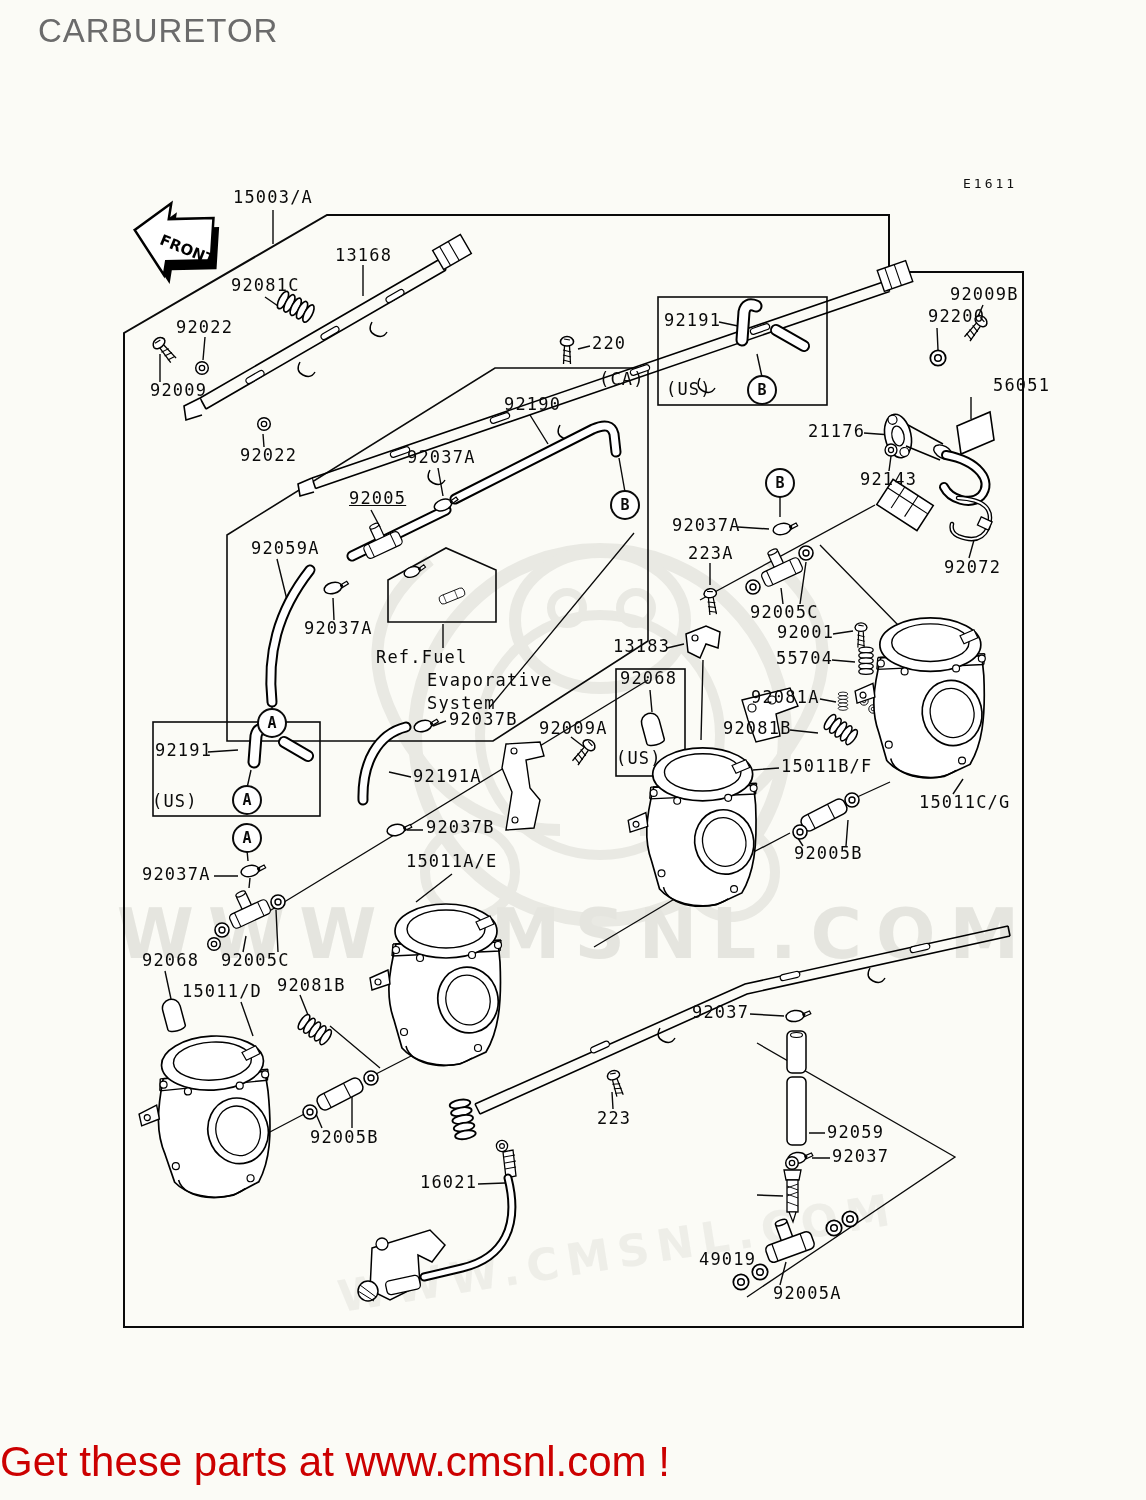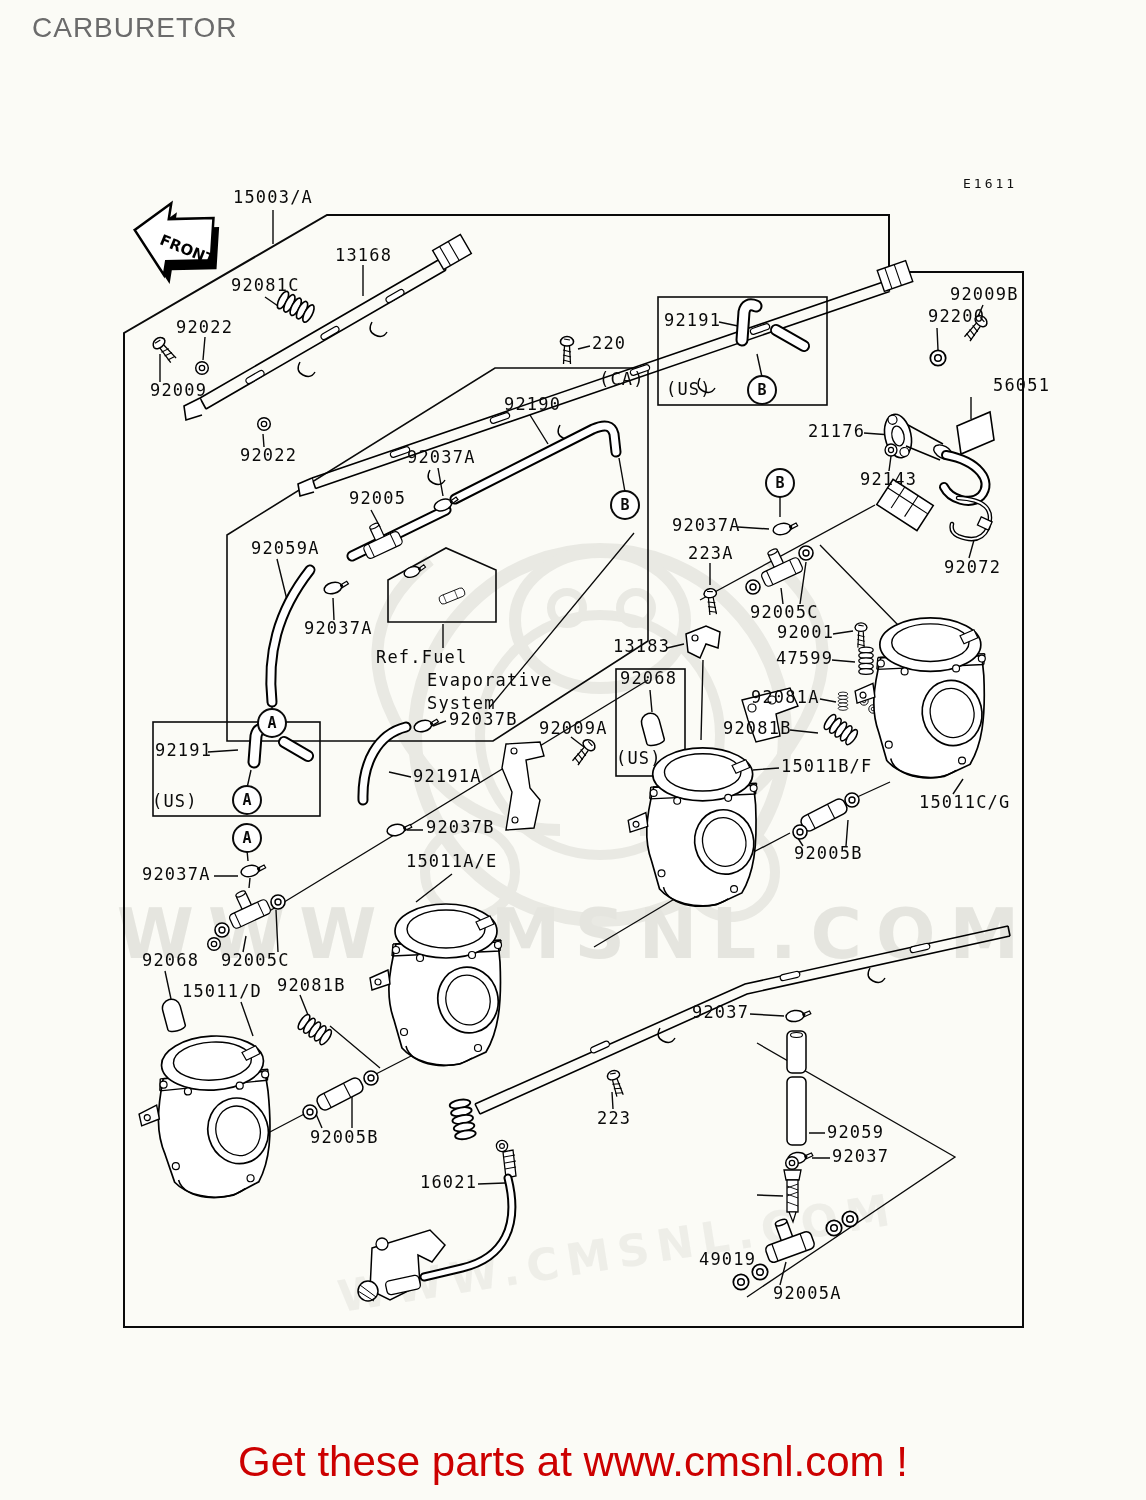--- a/index.html
+++ b/index.html
@@ -1,28 +1,28 @@
 <!DOCTYPE html>
 <html><head>
 <meta charset="utf-8">
 <style>
   html,body{margin:0;padding:0;}
   body{width:1146px;height:1500px;position:relative;background:#fbfbf6;overflow:hidden;
        font-family:"DejaVu Sans Mono",monospace;}
   #stage{position:absolute;left:0;top:0;width:1146px;height:1500px;}
   svg.draw{position:absolute;left:0;top:0;}
-  .page-title{position:absolute;left:32px;top:12px;font-family:"Liberation Sans",sans-serif;
-       font-size:28px;letter-spacing:1px;color:#6b6b6b;white-space:nowrap;}
+  .page-title{position:absolute;left:38px;top:12px;font-family:"Liberation Sans",sans-serif;
+       font-size:33px;letter-spacing:1px;color:#6b6b6b;white-space:nowrap;}
   .ecode{position:absolute;left:963px;top:176px;font-size:13px;letter-spacing:3px;color:#111;}
   .part-label{position:absolute;font-size:17px;letter-spacing:1.2px;color:#0a0a0a;
        white-space:nowrap;line-height:1;}
   .callout{position:absolute;width:26px;height:26px;border:2px solid #0a0a0a;border-radius:50%;
        background:#fff;display:flex;align-items:center;justify-content:center;
        font-size:15px;font-weight:bold;color:#0a0a0a;transform:translate(-50%,-50%);}
-  .banner{position:absolute;left:0;top:1438px;width:1146px;text-align:center;
+  .banner{position:absolute;left:0;top:1438px;width:1146px;
        font-family:"Liberation Sans",sans-serif;font-size:42px;color:#cc0000;white-space:nowrap;}
   .wm-text{font-family:"DejaVu Sans",sans-serif;font-weight:bold;}
 </style>
 </head>
 <body>
 
 <div id="stage">
 
 <svg class="draw" width="1146" height="1500" viewBox="0 0 1146 1500">
   <defs>
@@ -350,39 +350,39 @@
       <div class="part-label" style="left: 233px; top: 189px;">15003/A</div>
       <div class="part-label" style="left: 335px; top: 247px;">13168</div>
       <div class="part-label" style="left: 231px; top: 277px;">92081C</div>
       <div class="part-label" style="left: 176px; top: 319px;">92022</div>
       <div class="part-label" style="left: 150px; top: 382px;">92009</div>
       <div class="part-label" style="left: 240px; top: 447px;">92022</div>
       <div class="part-label" style="left: 592px; top: 335px;">220</div>
       <div class="part-label" style="left: 599px; top: 371px;">(CA)</div>
       <div class="part-label" style="left: 504px; top: 396px;">92190</div>
       <div class="part-label" style="left: 407px; top: 449px;">92037A</div>
-      <div class="part-label" style="left: 349px; top: 490px;">92005</div>
+      <div class="part-label" style="left: 349px; top: 490px; text-decoration: underline;">92005</div>
       <div class="part-label" style="left: 251px; top: 540px; text-align: right;">92059A</div>
       <div class="part-label" style="left: 304px; top: 620px;">92037A</div>
       <div class="part-label" style="left: 376px; top: 649px;">Ref.Fuel</div>
       <div class="part-label" style="left: 427px; top: 672px;">Evaporative</div>
       <div class="part-label" style="left: 427px; top: 695px;">System</div>
       <div class="part-label" style="left: 664px; top: 312px;">92191</div>
       <div class="part-label" style="left: 666px; top: 381px;">(US)</div>
       <div class="part-label" style="left: 950px; top: 286px;">92009B</div>
       <div class="part-label" style="left: 909px; top: 308px; margin-left: 19px;">92200</div>
       <div class="part-label" style="left: 993px; top: 377px;">56051</div>
       <div class="part-label" style="left: 808px; top: 423px;">21176</div>
       <div class="part-label" style="left: 860px; top: 471px;">92143</div>
       <div class="part-label" style="left: 944px; top: 559px;">92072</div>
       <div class="part-label" style="left: 672px; top: 517px;">92037A</div>
       <div class="part-label" style="left: 688px; top: 545px;">223A</div>
       <div class="part-label" style="left: 750px; top: 604px;">92005C</div>
       <div class="part-label" style="left: 777px; top: 624px;">92001</div>
-      <div class="part-label" style="left: 776px; top: 650px;">47599</div>
+      <div class="part-label" style="left: 776px; top: 650px;">55704</div>
       <div class="part-label" style="left: 751px; top: 689px;">92081A</div>
       <div class="part-label" style="left: 723px; top: 720px;">92081B</div>
       <div class="part-label" style="left: 781px; top: 758px;">15011B/F</div>
       <div class="part-label" style="left: 919px; top: 794px;">15011C/G</div>
       <div class="part-label" style="left: 613px; top: 638px;">13183</div>
       <div class="part-label" style="left: 620px; top: 670px;">92068</div>
       <div class="part-label" style="left: 616px; top: 750px;">(US)</div>
       <div class="part-label" style="left: 449px; top: 711px;">92037B</div>
       <div class="part-label" style="left: 539px; top: 720px;">92009A</div>
       <div class="part-label" style="left: 413px; top: 768px;">92191A</div>

